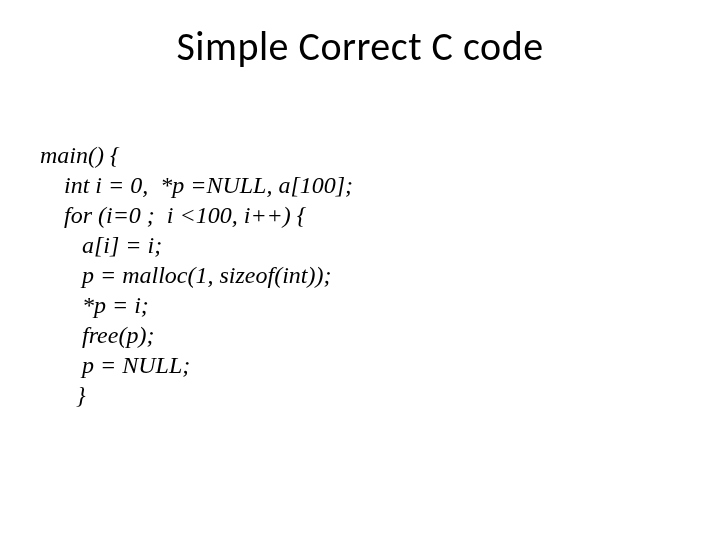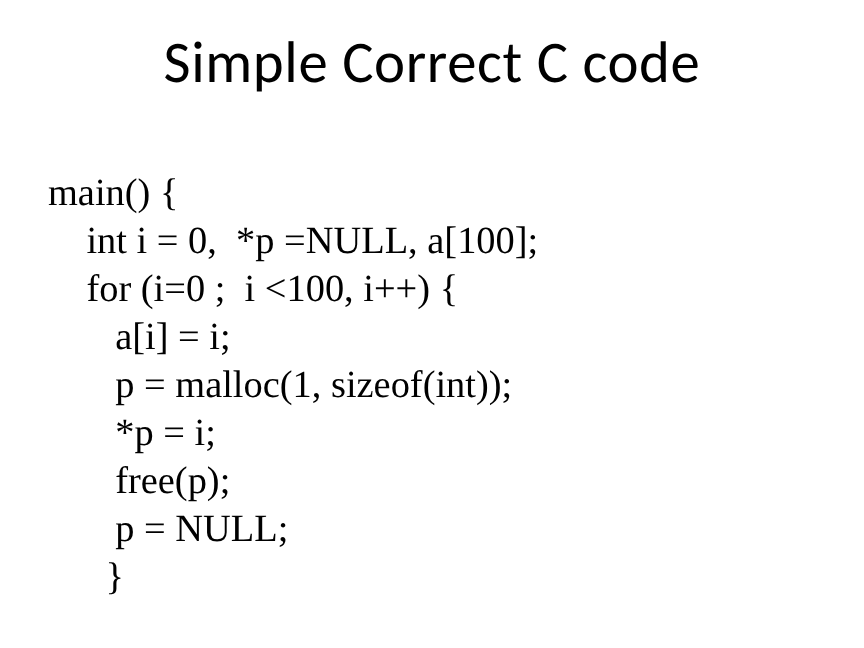--- a/index.html
+++ b/index.html
@@ -16,32 +16,33 @@
     height: 540px;
     position: relative;
     box-sizing: border-box;
   }
   .title {
     position: absolute;
     top: 22px;
     left: 0;
     width: 100%;
     text-align: center;
-    font-size: 49px;
+    font-size: 40px;
     font-weight: 400;
     letter-spacing: 0.5px;
   }
   .code-block {
     position: absolute;
     top: 140px;
     left: 40px;
     font-family: "Times New Roman", Times, serif;
-    font-size: 32px;
+    font-size: 24px;
     line-height: 1.25;
     white-space: pre;
+    font-style: italic;
   }
 </style>
 </head>
 <body>
 
 <div class="slide">
   <div class="title">Simple Correct C code</div>
   <div class="code-block"><span>main() {</span>
 <span>    int i = 0,  *p =NULL, a[100];</span>
 <span>    for (i=0 ;  i &lt;100, i++) {</span>

